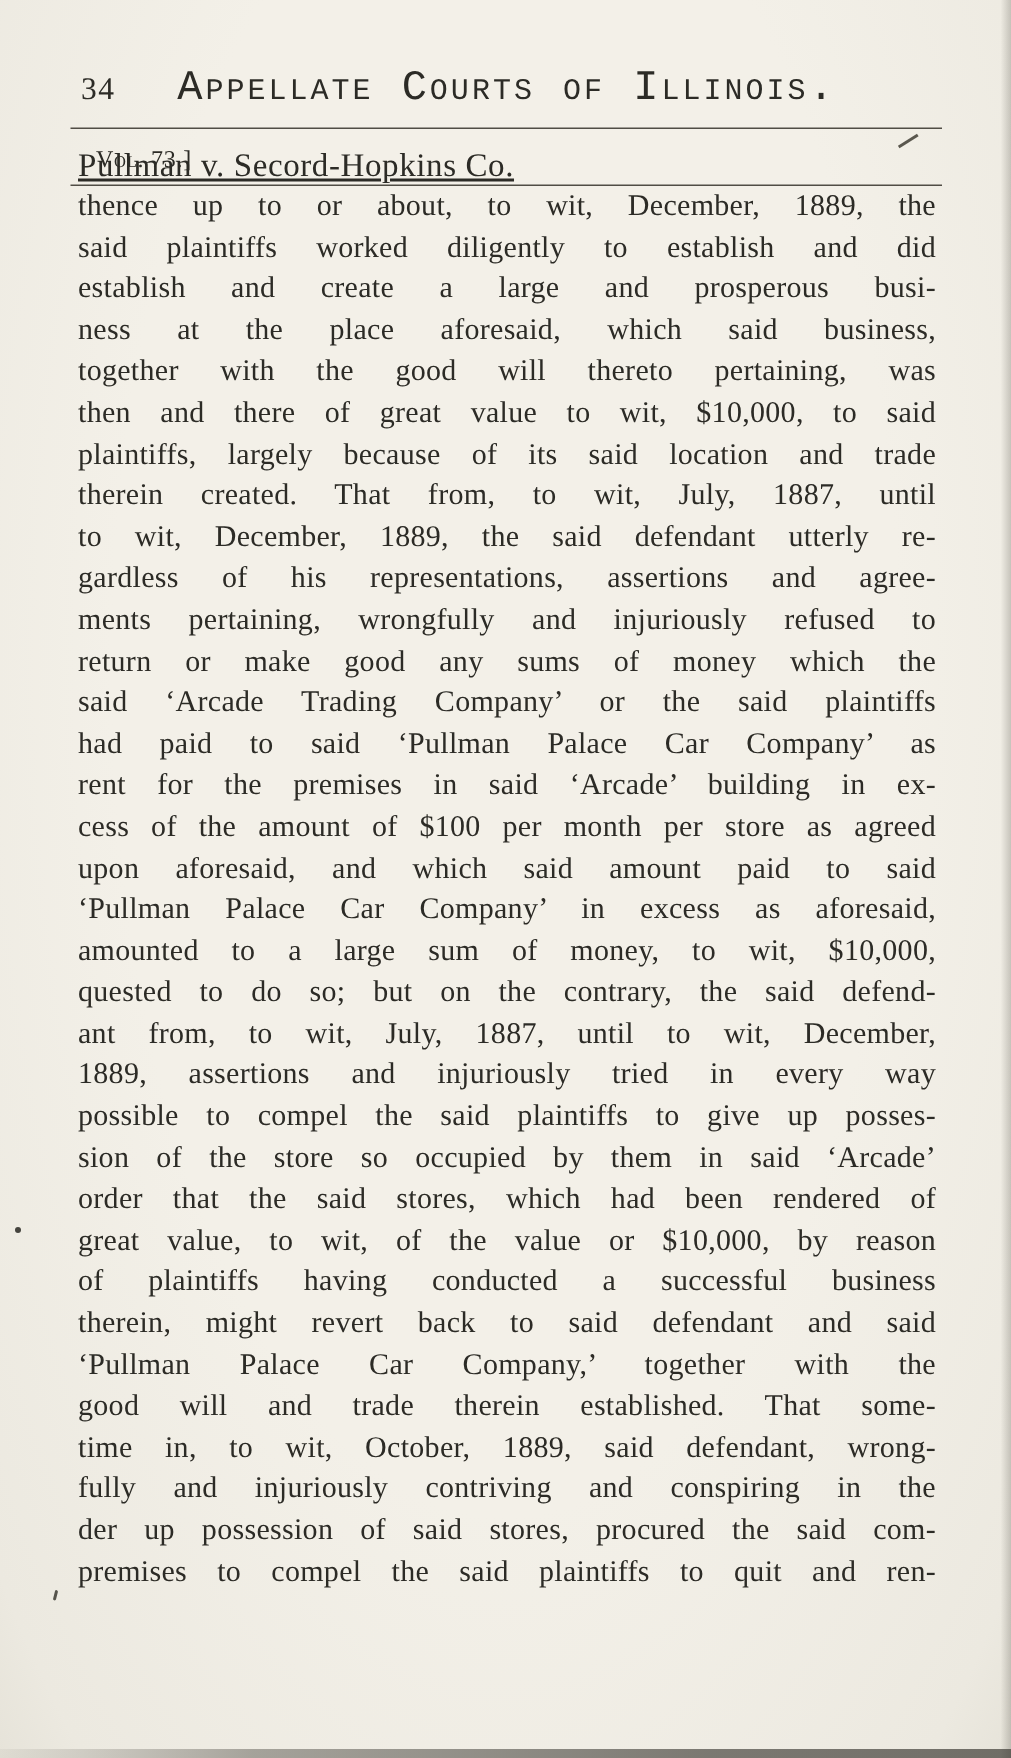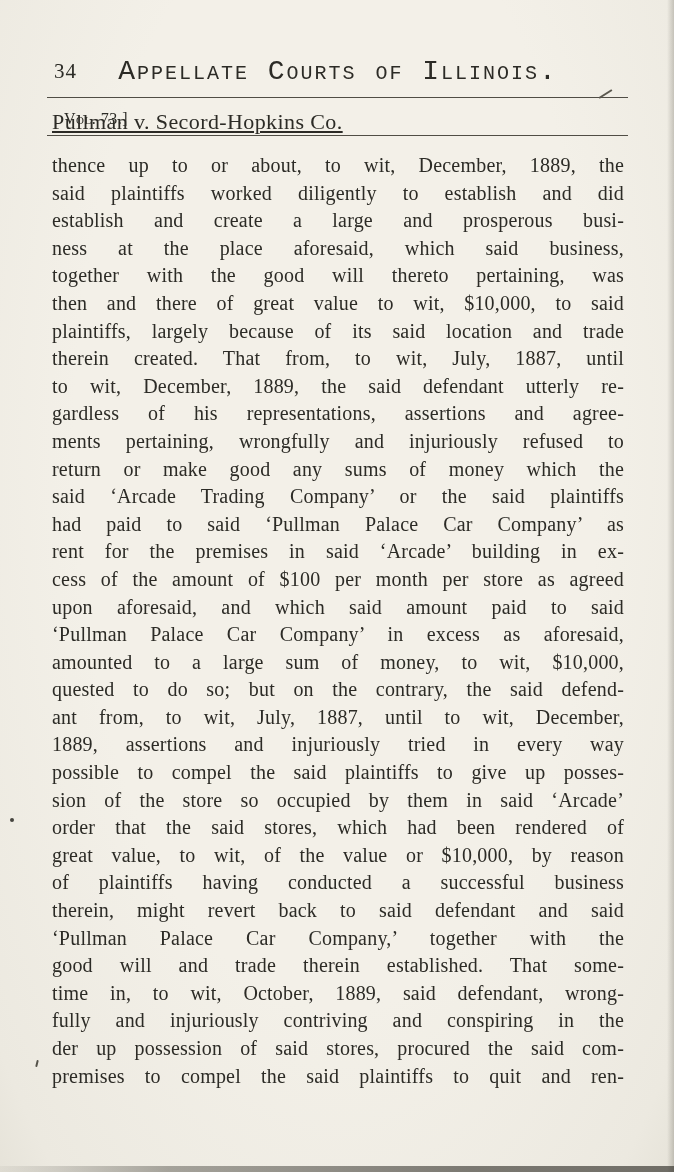--- a/index.html
+++ b/index.html
@@ -9,21 +9,21 @@
   }
   .page {
     position: relative;
     width: 674px;
     height: 1172px;
     box-sizing: border-box;
     margin: 0;
     background: radial-gradient(ellipse at 50% 38%, #f3f0e8 55%, #ece9e0 92%, #e6e3d9 100%);
     font-family: "Liberation Serif", "DejaVu Serif", serif;
     color: #2c2b26;
-    padding: 56px 50px 0 52px;
+    padding: 44px 50px 0 52px;
     overflow: hidden;
   }
   
   .header {
     position: relative;
     height: 36px;
     z-index: 1;
   }
   .pagenum {
     position: absolute;
@@ -60,21 +60,20 @@
   }
   .case-title {
     font-size: 22px;
     letter-spacing: 0.4px;
     padding-top: 3px;
     text-decoration: underline;
   }
   .rule-2 { margin-top: 4px; }
   
   .body-text {
-    margin-top: 16px;
     font-size: 20px;
     line-height: 27.6px;
   }
   .line {
     text-align: justify;
     text-align-last: justify;
     letter-spacing: 0.2px;
     word-spacing: 1px;
     white-space: normal;
   }

